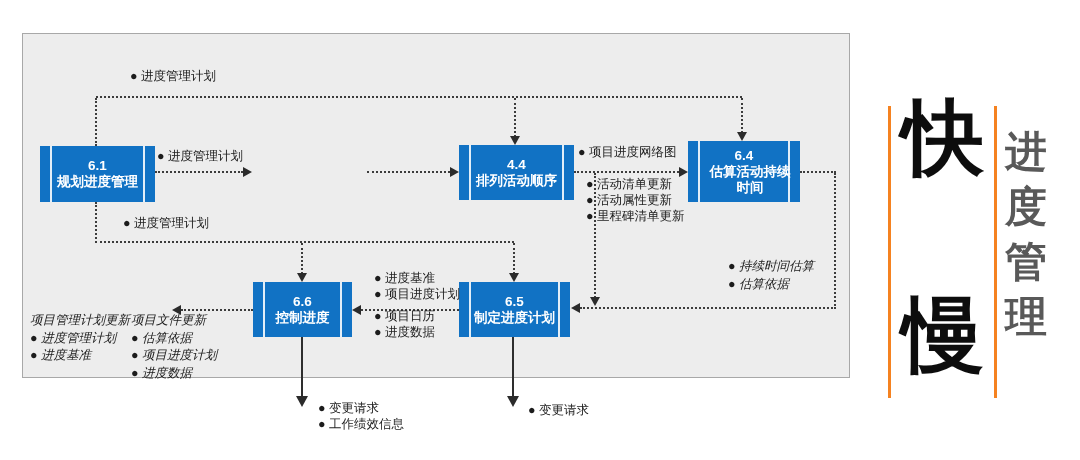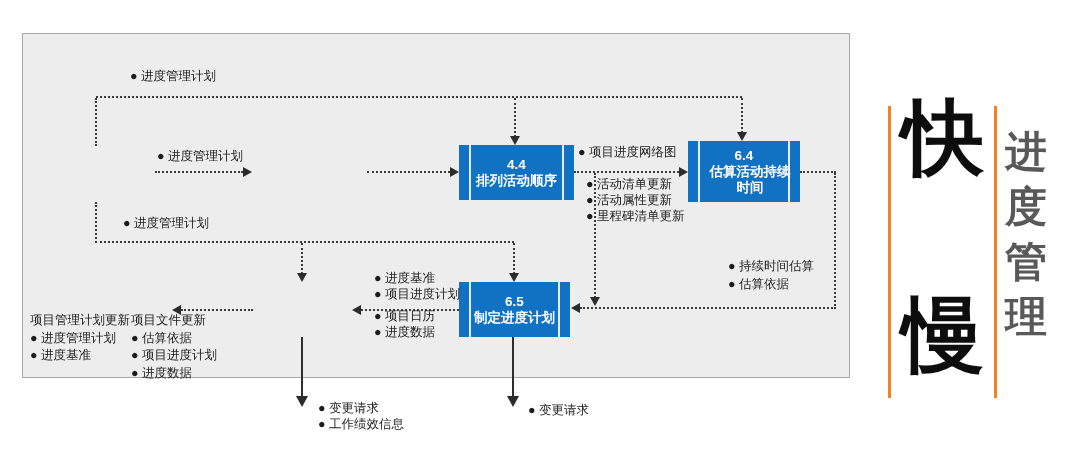--- a/index.html
+++ b/index.html
@@ -22,21 +22,21 @@
   .sv{position:absolute;width:2px;background:#2E2E2E;}
   .arr{position:absolute;width:0;height:0;}
   .arr.r{border-top:5px solid transparent;border-bottom:5px solid transparent;border-left:9px solid #2B2B2B;}
   .arr.l{border-top:5px solid transparent;border-bottom:5px solid transparent;border-right:9px solid #2B2B2B;}
   .arr.d{border-left:5px solid transparent;border-right:5px solid transparent;border-top:9px solid #2B2B2B;}
   .arr.dbig{border-left:6px solid transparent;border-right:6px solid transparent;border-top:11px solid #2B2B2B;}
   
   .lbl{position:absolute;font-size:12.5px;color:#1C1C1C;line-height:15.5px;white-space:nowrap;}
   .lbl div{white-space:nowrap;}
   .lh16 div{line-height:16px;}
-  .lh17 div{line-height:17.5px;}
+  .lh17 div{line-height:17.5px;font-style:italic;}
   .hdr{font-size:12.5px;}
   
   .obar{position:absolute;width:3px;background:#F58220;}
   .bigchar{position:absolute;width:102px;text-align:center;font-size:82px;
            font-weight:900;color:#0D0D0D;line-height:1;}
   .vtitle{position:absolute;left:1005px;top:131px;display:flex;flex-direction:column;gap:13px;}
   .vtitle span{font-size:42px;font-weight:bold;color:#595959;line-height:1;}
 </style>
 </head>
 <body>
@@ -80,37 +80,49 @@
   <div class="arr l" style="left:352px;top:305px"></div>
 
   <div class="dh" style="left:181px;top:309px;width:72px"></div>
   <div class="arr l" style="left:172px;top:305px"></div>
 
   <div class="sv" style="left:301px;top:337px;height:61px"></div>
   <div class="arr dbig" style="left:296px;top:396px"></div>
   <div class="sv" style="left:512px;top:337px;height:61px"></div>
   <div class="arr dbig" style="left:507px;top:396px"></div>
 
+  <div class="pbox" style="left:40px;top:146px;width:115px;height:56px">
+    <div class="stripe s-l"></div>
+    <div class="stripe s-r"></div>
+    <div class="code">6.1</div>
+    <div class="ttl">规划进度管理</div>
+  </div>
   <div class="pbox" style="left:459px;top:145px;width:115px;height:55px">
     <div class="stripe s-l"></div>
     <div class="stripe s-r"></div>
     <div class="code">4.4</div>
     <div class="ttl">排列活动顺序</div>
   </div>
   <div class="pbox" style="left:688px;top:141px;width:112px;height:61px">
     <div class="stripe s-l"></div>
     <div class="stripe s-r"></div>
     <div class="code">6.4</div>
     <div class="ttl ttl-narrow">估算活动持续时间</div>
   </div>
   <div class="pbox" style="left:459px;top:282px;width:111px;height:55px">
     <div class="stripe s-l"></div>
     <div class="stripe s-r"></div>
     <div class="code">6.5</div>
     <div class="ttl">制定进度计划</div>
+  </div>
+  <div class="pbox" style="left:253px;top:282px;width:99px;height:55px">
+    <div class="stripe s-l"></div>
+    <div class="stripe s-r"></div>
+    <div class="code">6.6</div>
+    <div class="ttl">控制进度</div>
   </div>
 
   <div class="lbl" style="left:130px;top:69px">● 进度管理计划</div>
   <div class="lbl" style="left:157px;top:149px">● 进度管理计划</div>
   <div class="lbl" style="left:123px;top:216px">● 进度管理计划</div>
 
 
   <div class="lbl" style="left:578px;top:145px">● 项目进度网络图</div>
 
   <div class="lbl lh16" style="left:586px;top:176px">

